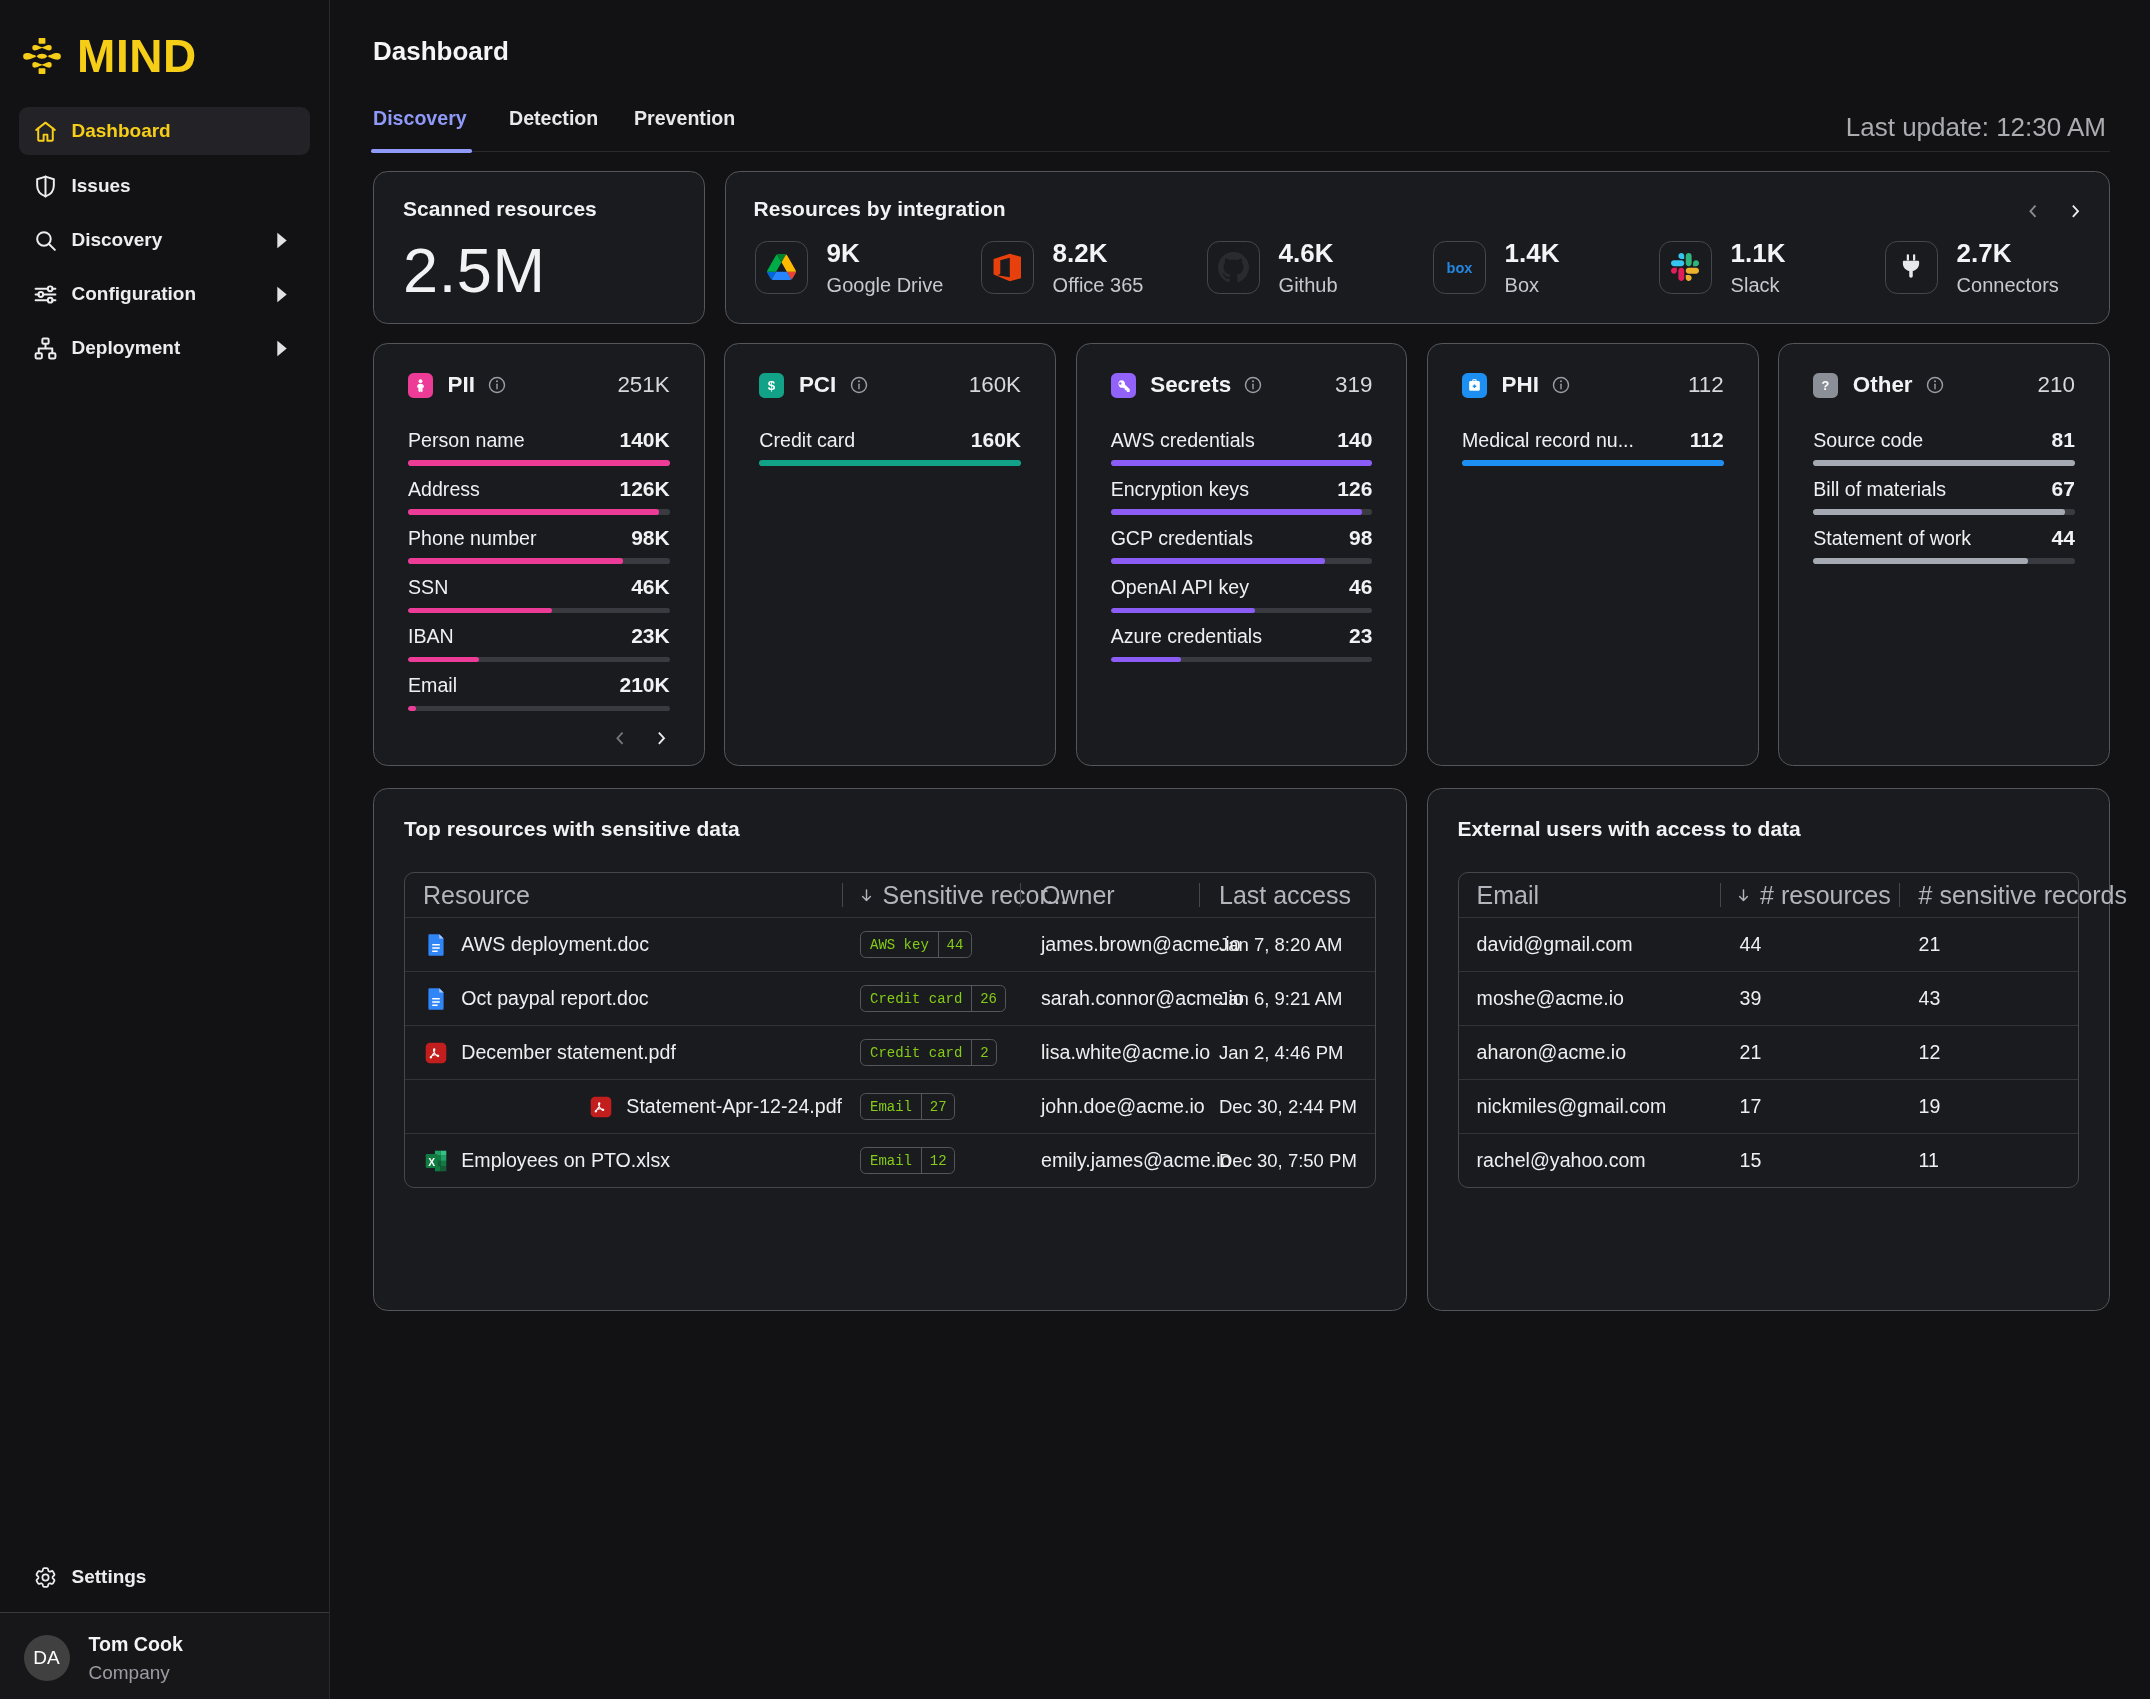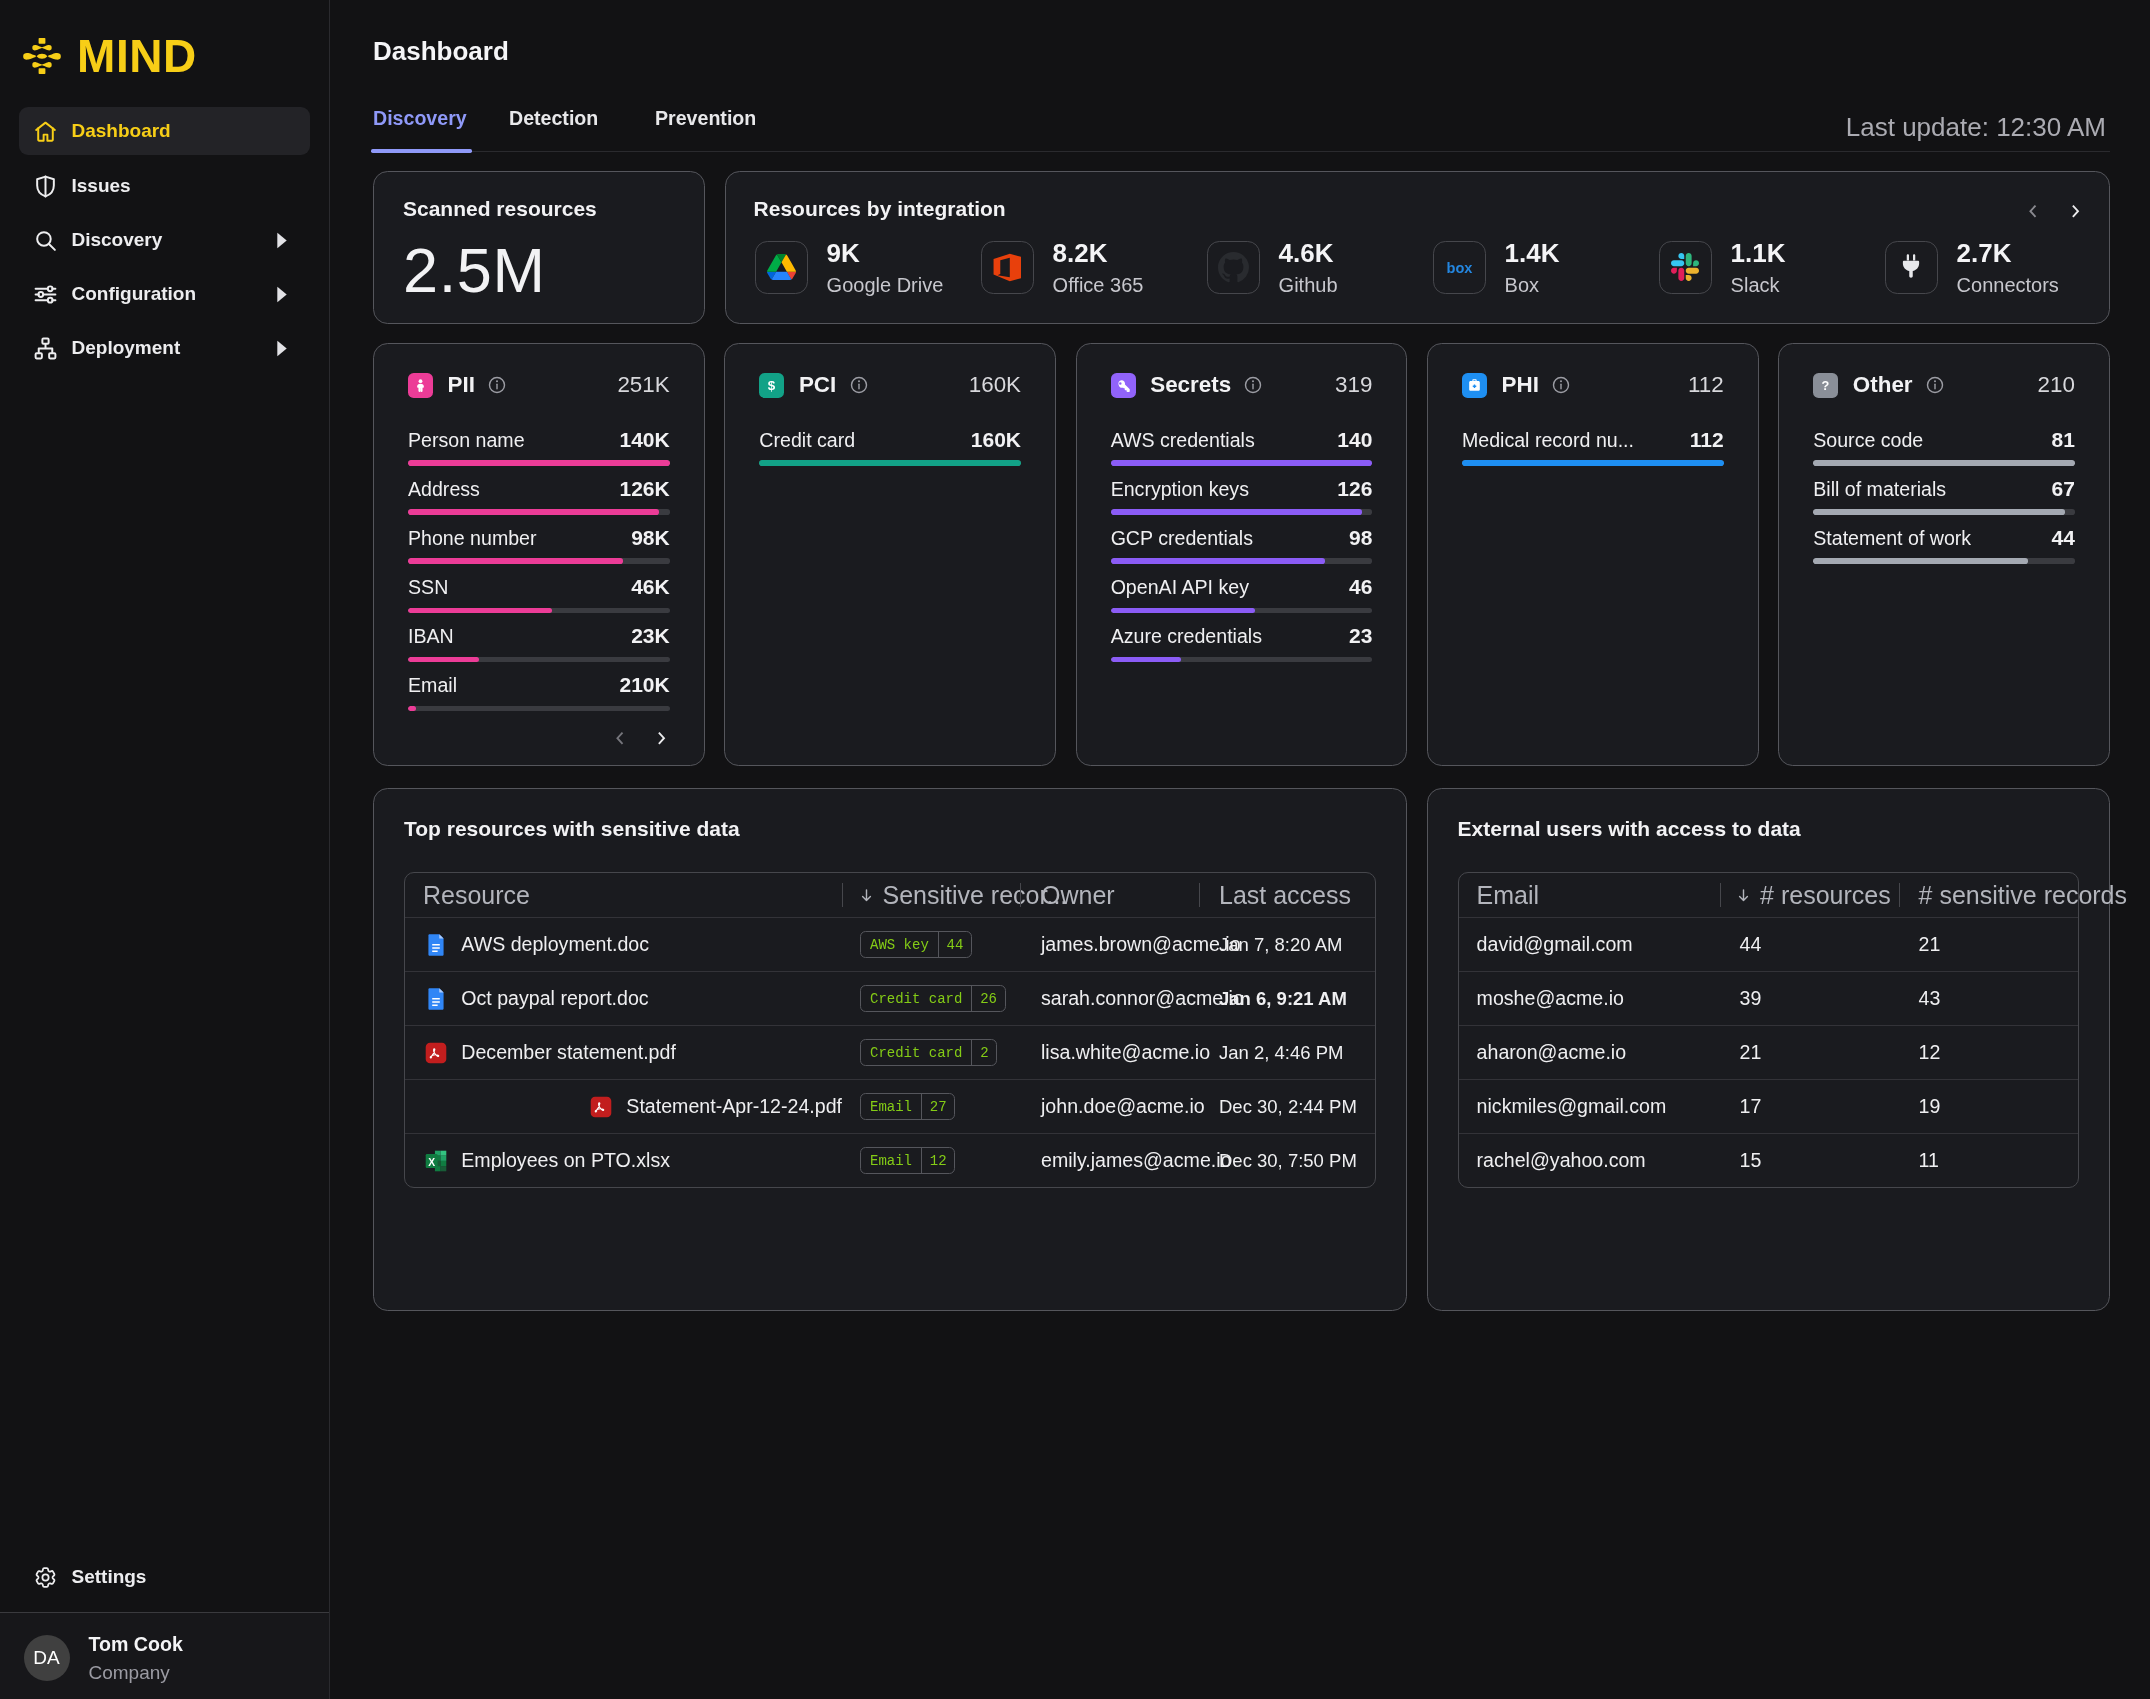--- a/index.html
+++ b/index.html
@@ -170,21 +170,21 @@
           <div class="n2">Company</div>
         </div>
     </div>
   </aside>
 
   <main id="main">
     <h1>Dashboard</h1>
     <div id="tabsrow">
       <div class="tab active" style="left:0;">Discovery</div>
       <div class="tab" style="left:136px;">Detection</div>
-      <div class="tab" style="left:261px;margin-left:21px;">Prevention</div>
+      <div class="tab" style="left:261px;">Prevention</div>
       <div id="tabul"></div>
       <div id="lastupdate">Last update: 12:30 AM</div>
     </div>
 
     <div id="row1">
       <div class="card" id="card-scanned">
         <div class="t">Scanned resources</div>
         <div class="v">2.5M</div>
       </div>
       <div class="card" id="card-integr">
@@ -572,21 +572,21 @@
                 </svg>
                 <span class="tcell">Oct paypal report.doc</span>
               </div>
             <div class="cell" style="width:178px;padding-left:18px;">
                 <span class="chip">
                   <b>Credit card</b>
                   <span>26</span>
                 </span>
               </div>
             <div class="cell tcell" style="width:179px;padding-left:21px;">sarah.connor@acme.io</div>
-            <div class="cell tcell tm" style="width:179px;padding-left:20px;font-weight:bold;">Jan 6, 9:21 AM</div>
+            <div class="cell tcell tm" style="width:179px;padding-left:20px;">Jan 6, 9:21 AM</div>
           </div>
           <div class="trow">
             <div class="cell" style="width:437px;">
                 <svg class="fic" viewBox="0 0 24 24">
                   <rect x="2.5" y="2.5" width="19" height="19" rx="4" fill="#C21E1E"></rect>
                   <path d="M7 16.2c1.6-1.8 3.6-5 3.9-7.2.1-.9-.9-1.1-1.1-.2-.3 1.9 1.6 5.3 3.6 6.2 1 .4 1.5-.5.5-.9-2-.7-5.3-.2-6.9 1.4-.6.6-.2 1.4.5.9z" fill="none" stroke="#fff" stroke-width="1.1" stroke-linecap="round"></path>
                 </svg>
                 <span class="tcell">December statement.pdf</span>
               </div>
             <div class="cell" style="width:178px;padding-left:18px;">

